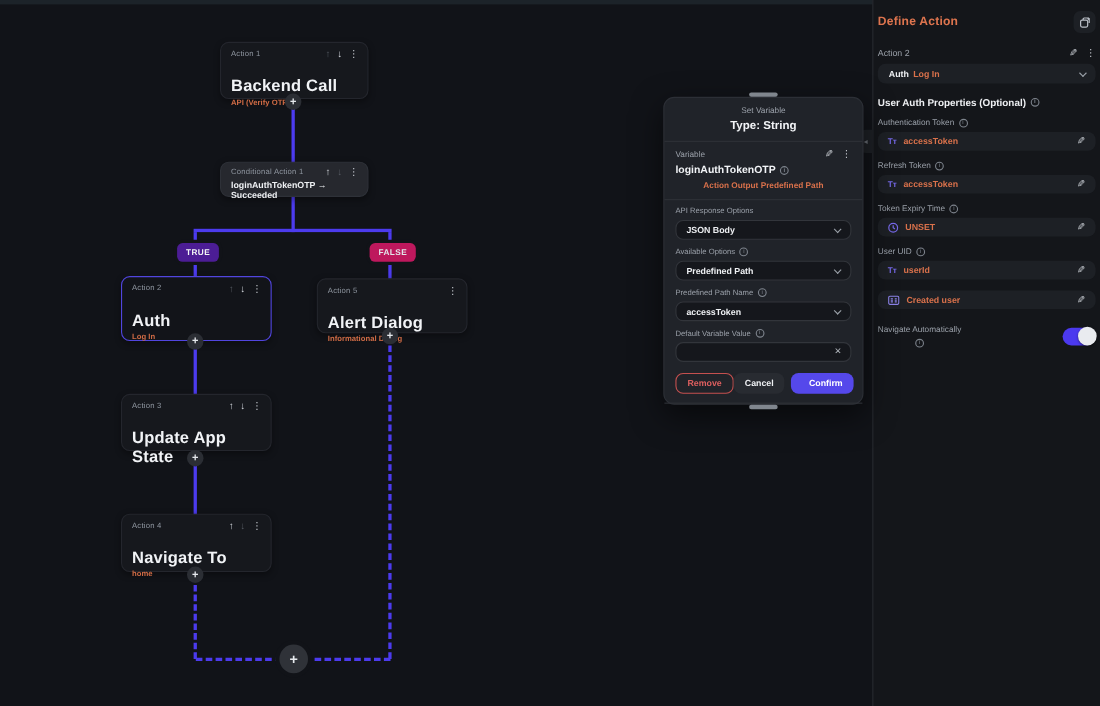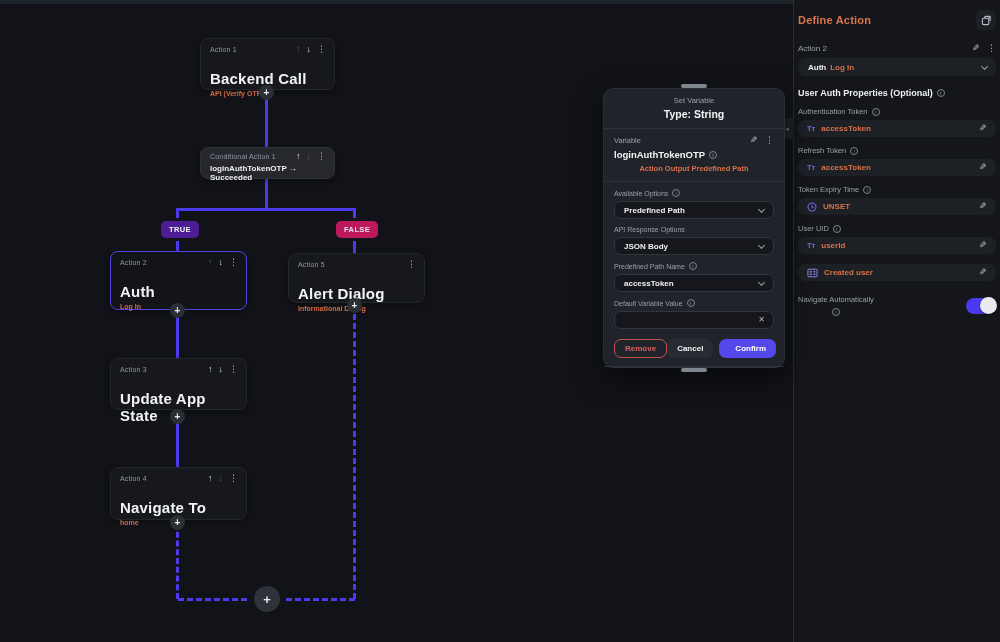--- a/index.html
+++ b/index.html
@@ -250,34 +250,34 @@
       <div class="vname">
         <span>loginAuthTokenOTP</span>
         <span class="info">i</span>
       </div>
       <div class="vdesc">Action Output Predefined Path</div>
     </div>
 
     <div class="msec">
       <div class="fgroup">
         <div class="flabel">
-          <span>Available Options</span>
-          <span class="info">i</span>
-        </div>
-        <div class="select">
-          <span class="sval">Predefined Path</span>
-          <span class="chev"></span>
-        </div>
-      </div>
-      <div class="fgroup">
-        <div class="flabel">
             <span>API Response Options</span>
           </div>
         <div class="select">
           <span class="sval">JSON Body</span>
+          <span class="chev"></span>
+        </div>
+      </div>
+      <div class="fgroup">
+        <div class="flabel">
+          <span>Available Options</span>
+          <span class="info">i</span>
+        </div>
+        <div class="select">
+          <span class="sval">Predefined Path</span>
           <span class="chev"></span>
         </div>
       </div>
       <div class="fgroup">
         <div class="flabel">
           <span>Predefined Path Name</span>
           <span class="info">i</span>
         </div>
         <div class="select">
           <span class="sval">accessToken</span>

